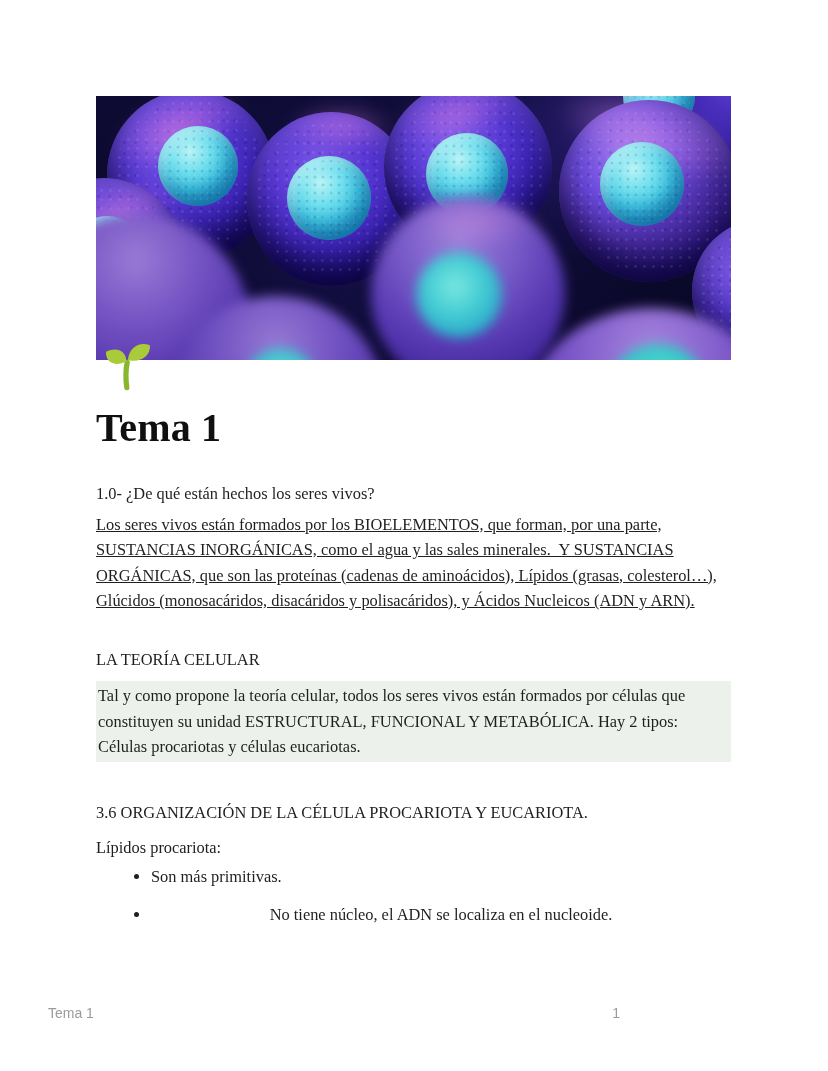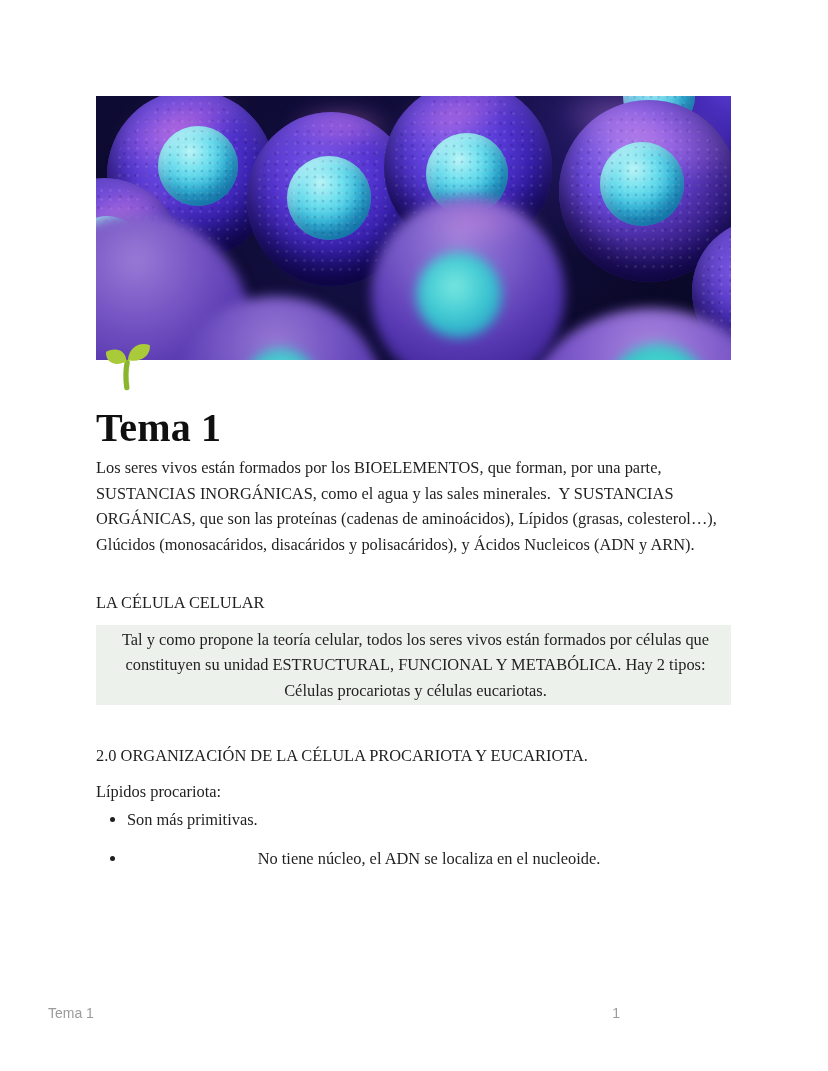--- a/index.html
+++ b/index.html
@@ -109,33 +109,32 @@
 
   
   .content { position: absolute; left: 96px; top: 360px; width: 635px; }
   h1.title {
     margin: 46px 0 0 0;
     font-size: 40px; line-height: 44px; font-weight: bold; color: #101010;
     letter-spacing: 0.2px;
   }
   .content p { margin: 0; font-size: 16.4px; line-height: 25.5px; color: #1f1f1f; }
   .q   { margin-top: 31px !important; }
-  .p1  { margin-top: 5px  !important; }
+  .p1  { margin-top: 5px  !important; text-decoration: underline; }
   .h3a { margin-top: 33px !important; }
   .highlight {
     margin-top: 9px !important;
     background: #edf1ec;
-    padding: 2px 4px 2px 8px;
-    text-align: center;
+    padding: 2px 4px 2px 2px;
   }
   .h3b { margin-top: 38px !important; }
   .p2  { margin-top: 10px !important; }
   .p3  { margin-top: 7px  !important; }
   ul.bullets { margin: 3px 0 0 0; padding: 0 0 0 31px; }
-  ul.bullets li { font-size: 16.4px; line-height: 25.5px; color: #1f1f1f; }
+  ul.bullets li { font-size: 16.4px; line-height: 25.5px; color: #1f1f1f; margin-left: 24px; }
   ul.bullets li + li { margin-top: 13px; text-align: center; }
 
   
   .footer {
     position: absolute; left: 48px; right: 44px; top: 1005px;
     display: flex; justify-content: space-between;
     font-family: "Liberation Sans", sans-serif;
     font-size: 14px; color: #9b9b9b;
   }
 </style>
@@ -211,28 +210,29 @@
     <svg viewBox="0 0 64 64" width="52" height="56" aria-hidden="true">
       <path d="M31 30 C29 40, 29 50, 30.5 61" stroke="#8ab52e" stroke-width="6.5" stroke-linecap="round" fill="none"></path>
       <path d="M30 29 C16 36, 4 30, 5 17 C18 10, 30 16, 30 29 Z" fill="#a9cb3a"></path>
       <path d="M32 27 C33 12, 46 4, 59 9 C60 23, 46 31, 32 27 Z" fill="#a9cb3a"></path>
     </svg>
   </div>
 
   <div class="content">
     <h1 class="title">Tema 1</h1>
 
+    <p class="q">1.0- ¿De qué están hechos los seres vivos?</p>
 
     <p class="p1">Los seres vivos están formados por los BIOELEMENTOS, que forman, por una parte, SUSTANCIAS INORGÁNICAS, como el agua y las sales minerales.&nbsp; Y SUSTANCIAS ORGÁNICAS, que son las proteínas (cadenas de aminoácidos), Lípidos (grasas, colesterol…), Glúcidos (monosacáridos, disacáridos y polisacáridos), y Ácidos Nucleicos (ADN y ARN).</p>
 
-    <p class="h3a">LA CÉLULA CELULAR</p>
+    <p class="h3a">LA TEORÍA CELULAR</p>
 
     <p class="highlight">Tal y como propone la teoría celular, todos los seres vivos están formados por células que constituyen su unidad ESTRUCTURAL, FUNCIONAL Y METABÓLICA. Hay 2 tipos: Células procariotas y células eucariotas.</p>
 
-    <p class="h3b">2.0 ORGANIZACIÓN DE LA CÉLULA PROCARIOTA Y EUCARIOTA.</p>
+    <p class="h3b">3.6 ORGANIZACIÓN DE LA CÉLULA PROCARIOTA Y EUCARIOTA.</p>
 
     <p class="p2">Lípidos procariota:</p>
 
 
     <ul class="bullets">
       <li><span>Son más primitivas.</span></li>
       <li><span>No tiene núcleo, el ADN se localiza en el nucleoide.</span></li>
     </ul>
   </div>
 

